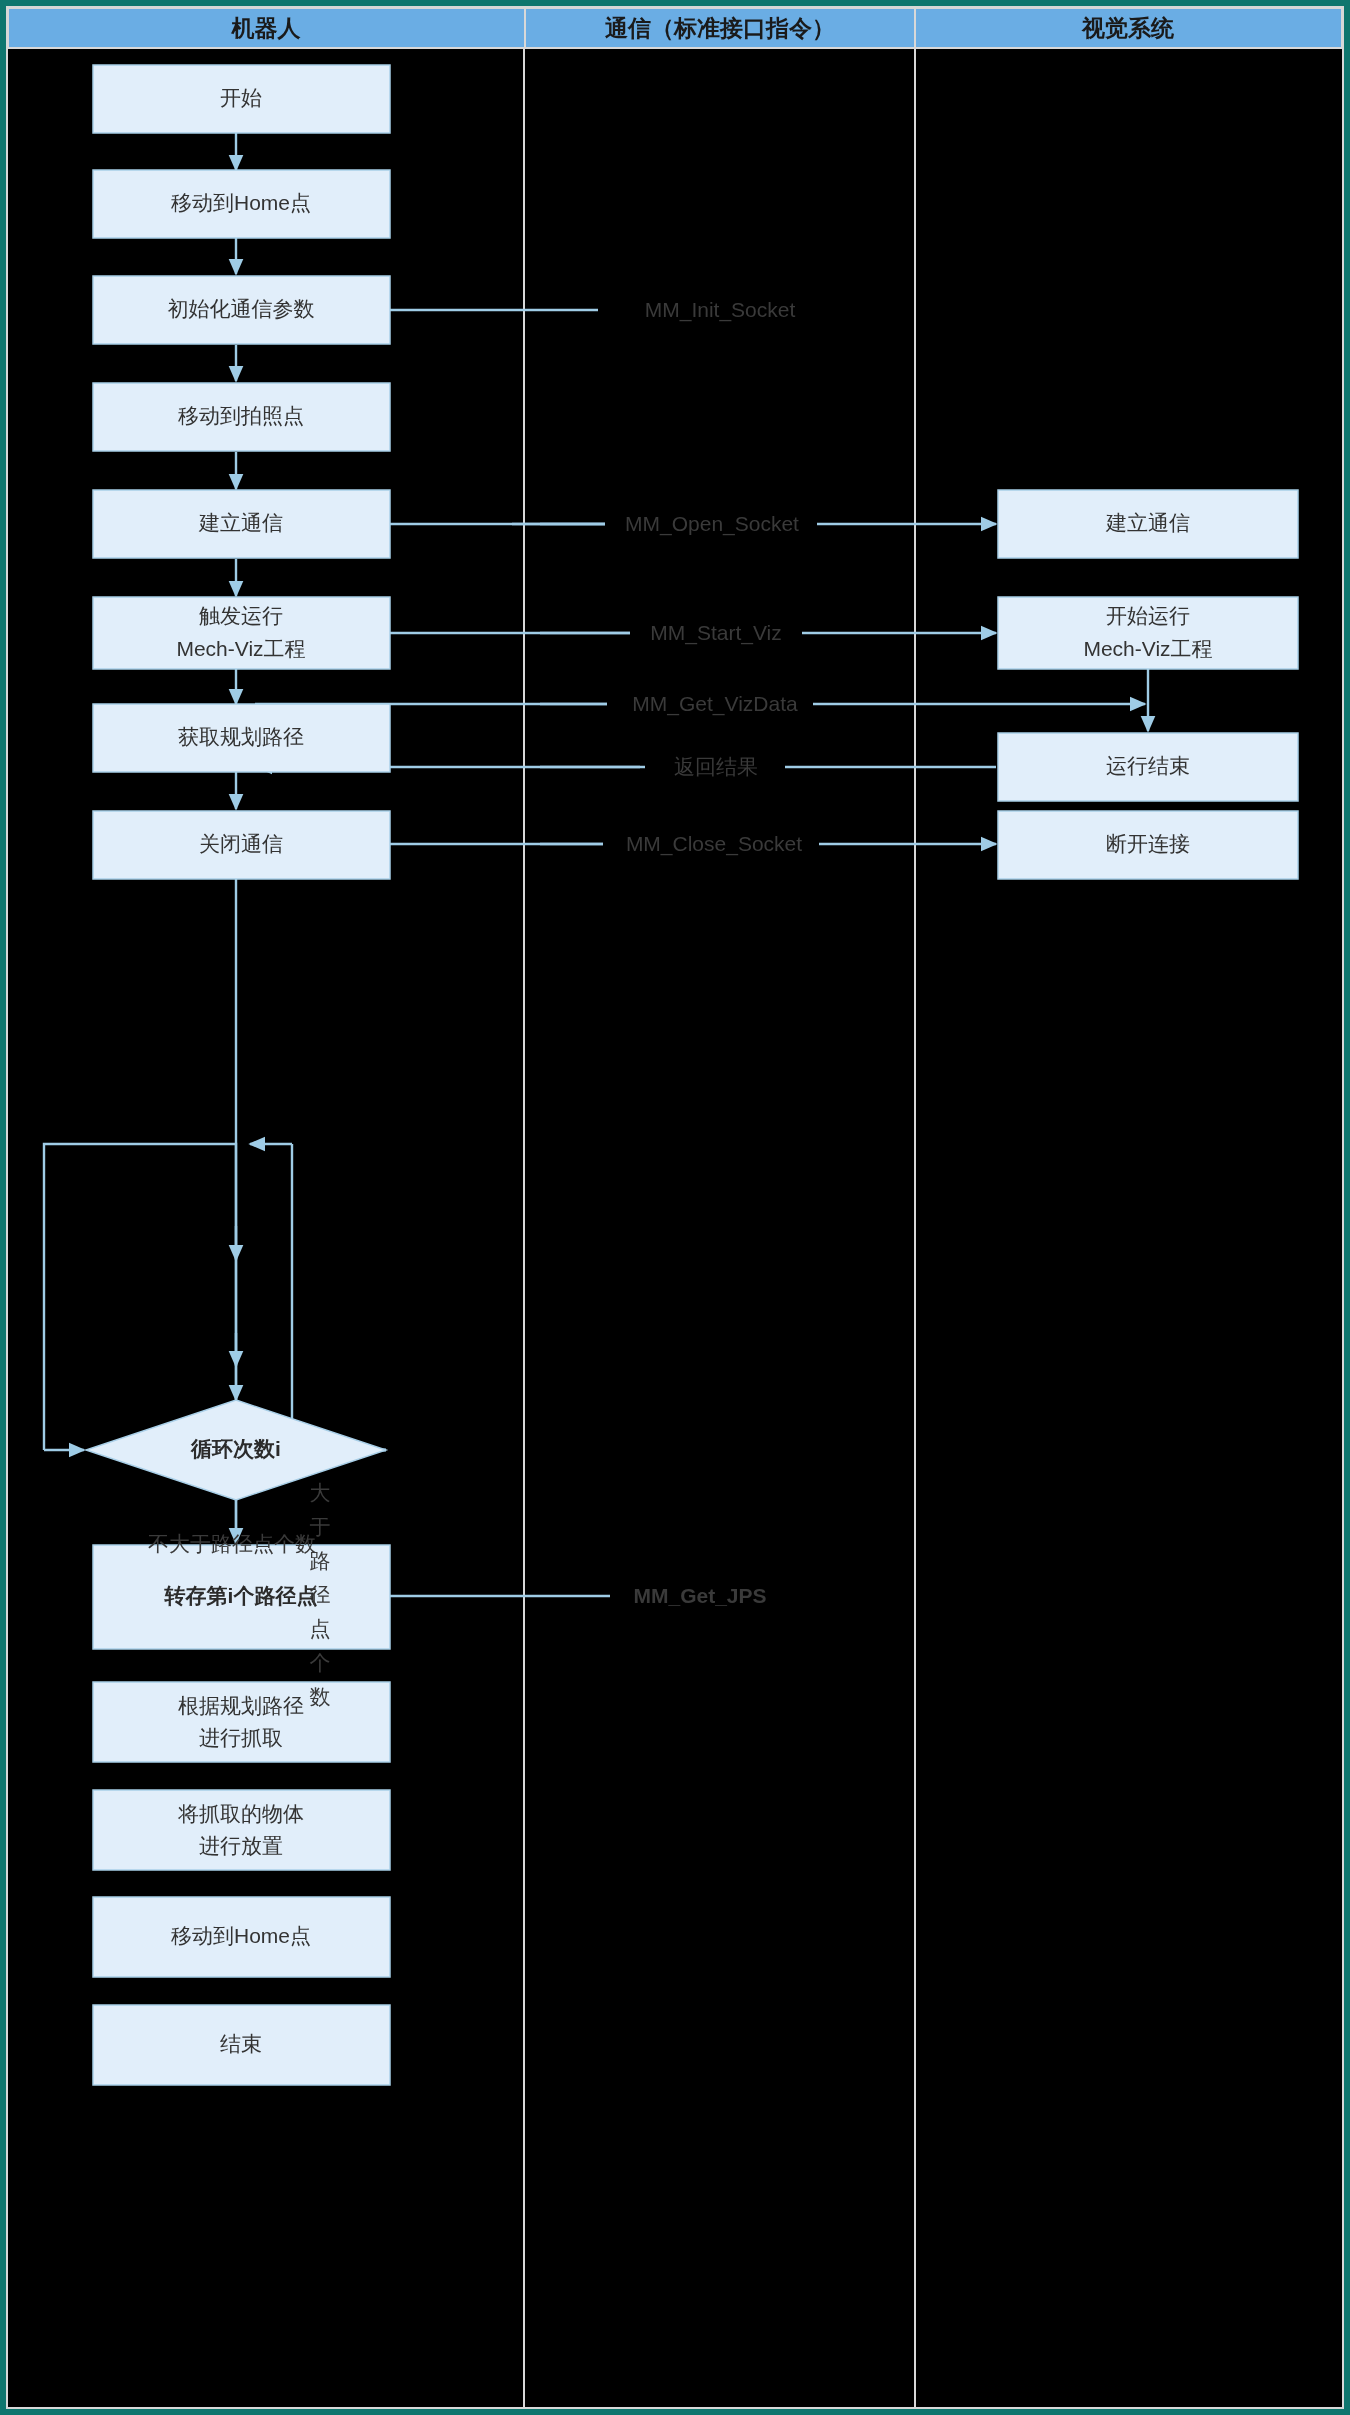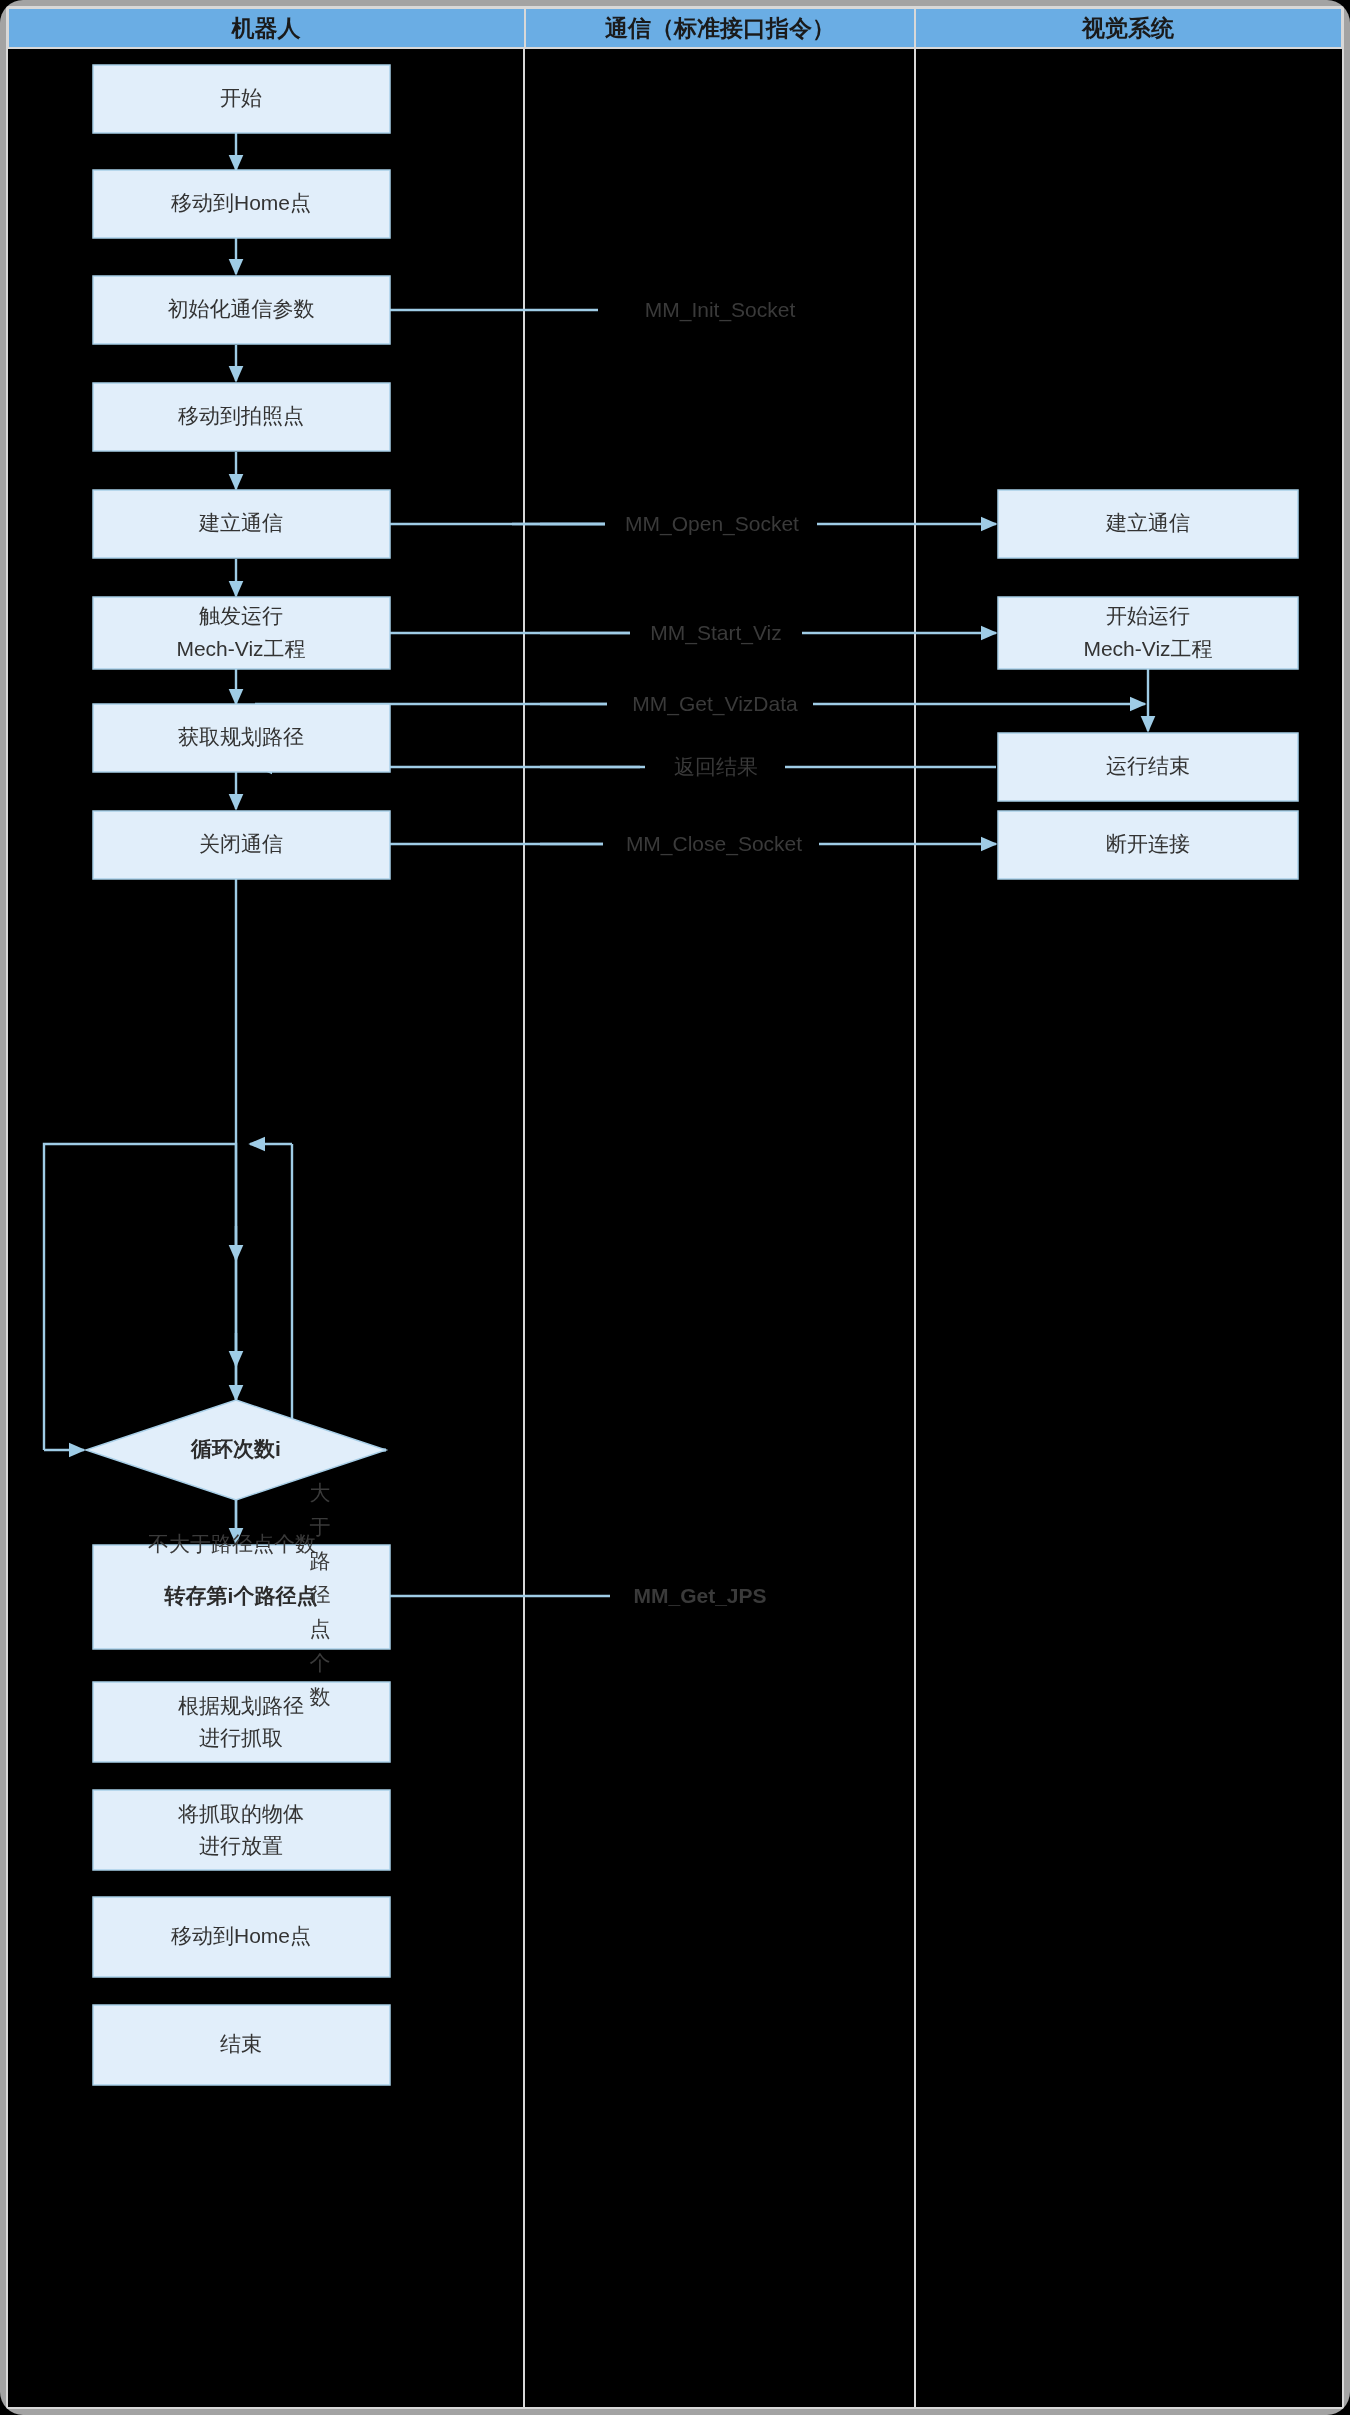--- a/index.html
+++ b/index.html
@@ -1,17 +1,17 @@
 <!DOCTYPE html>
 <html><head>
 <meta charset="utf-8">
 <style>
   html,body{margin:0;padding:0;background:#000;}
   body{font-family:"Liberation Sans","DejaVu Sans",sans-serif;}
-  #stage{position:relative;width:1350px;height:2415px;background:#a3a3a3;overflow:hidden;border-radius:23px;}
+  #stage{position:relative;width:1350px;height:2415px;background:#0f766e;overflow:hidden;}
   #frame{position:absolute;left:6px;top:6px;width:1338px;height:2403px;border:2px solid #d8d8d8;box-sizing:border-box;background:#000;}
   svg{position:absolute;left:0;top:0;width:1350px;height:2415px;}
   .swimlane-head{fill:#6aade4;stroke:#d8d8d8;stroke-width:2;}
   .lane-div{stroke:#d8d8d8;stroke-width:2;}
   .head-text{fill:#1a1a1a;font-size:23px;font-weight:bold;font-family:"Liberation Sans","DejaVu Sans",sans-serif;text-anchor:middle;dominant-baseline:middle;}
   .node-box{fill:#e1eefa;stroke:#a8cfe8;stroke-width:1.5;}
   .node-diamond{fill:#e1eefa;stroke:#a8cfe8;stroke-width:1.5;}
   .node-text{fill:#333333;font-size:21px;font-family:"Liberation Sans","DejaVu Sans",sans-serif;text-anchor:middle;dominant-baseline:middle;}
   .node-text.bold{font-weight:bold;fill:#2b2b2b;}
   .edge{stroke:#9fcce6;stroke-width:2.4;fill:none;}

